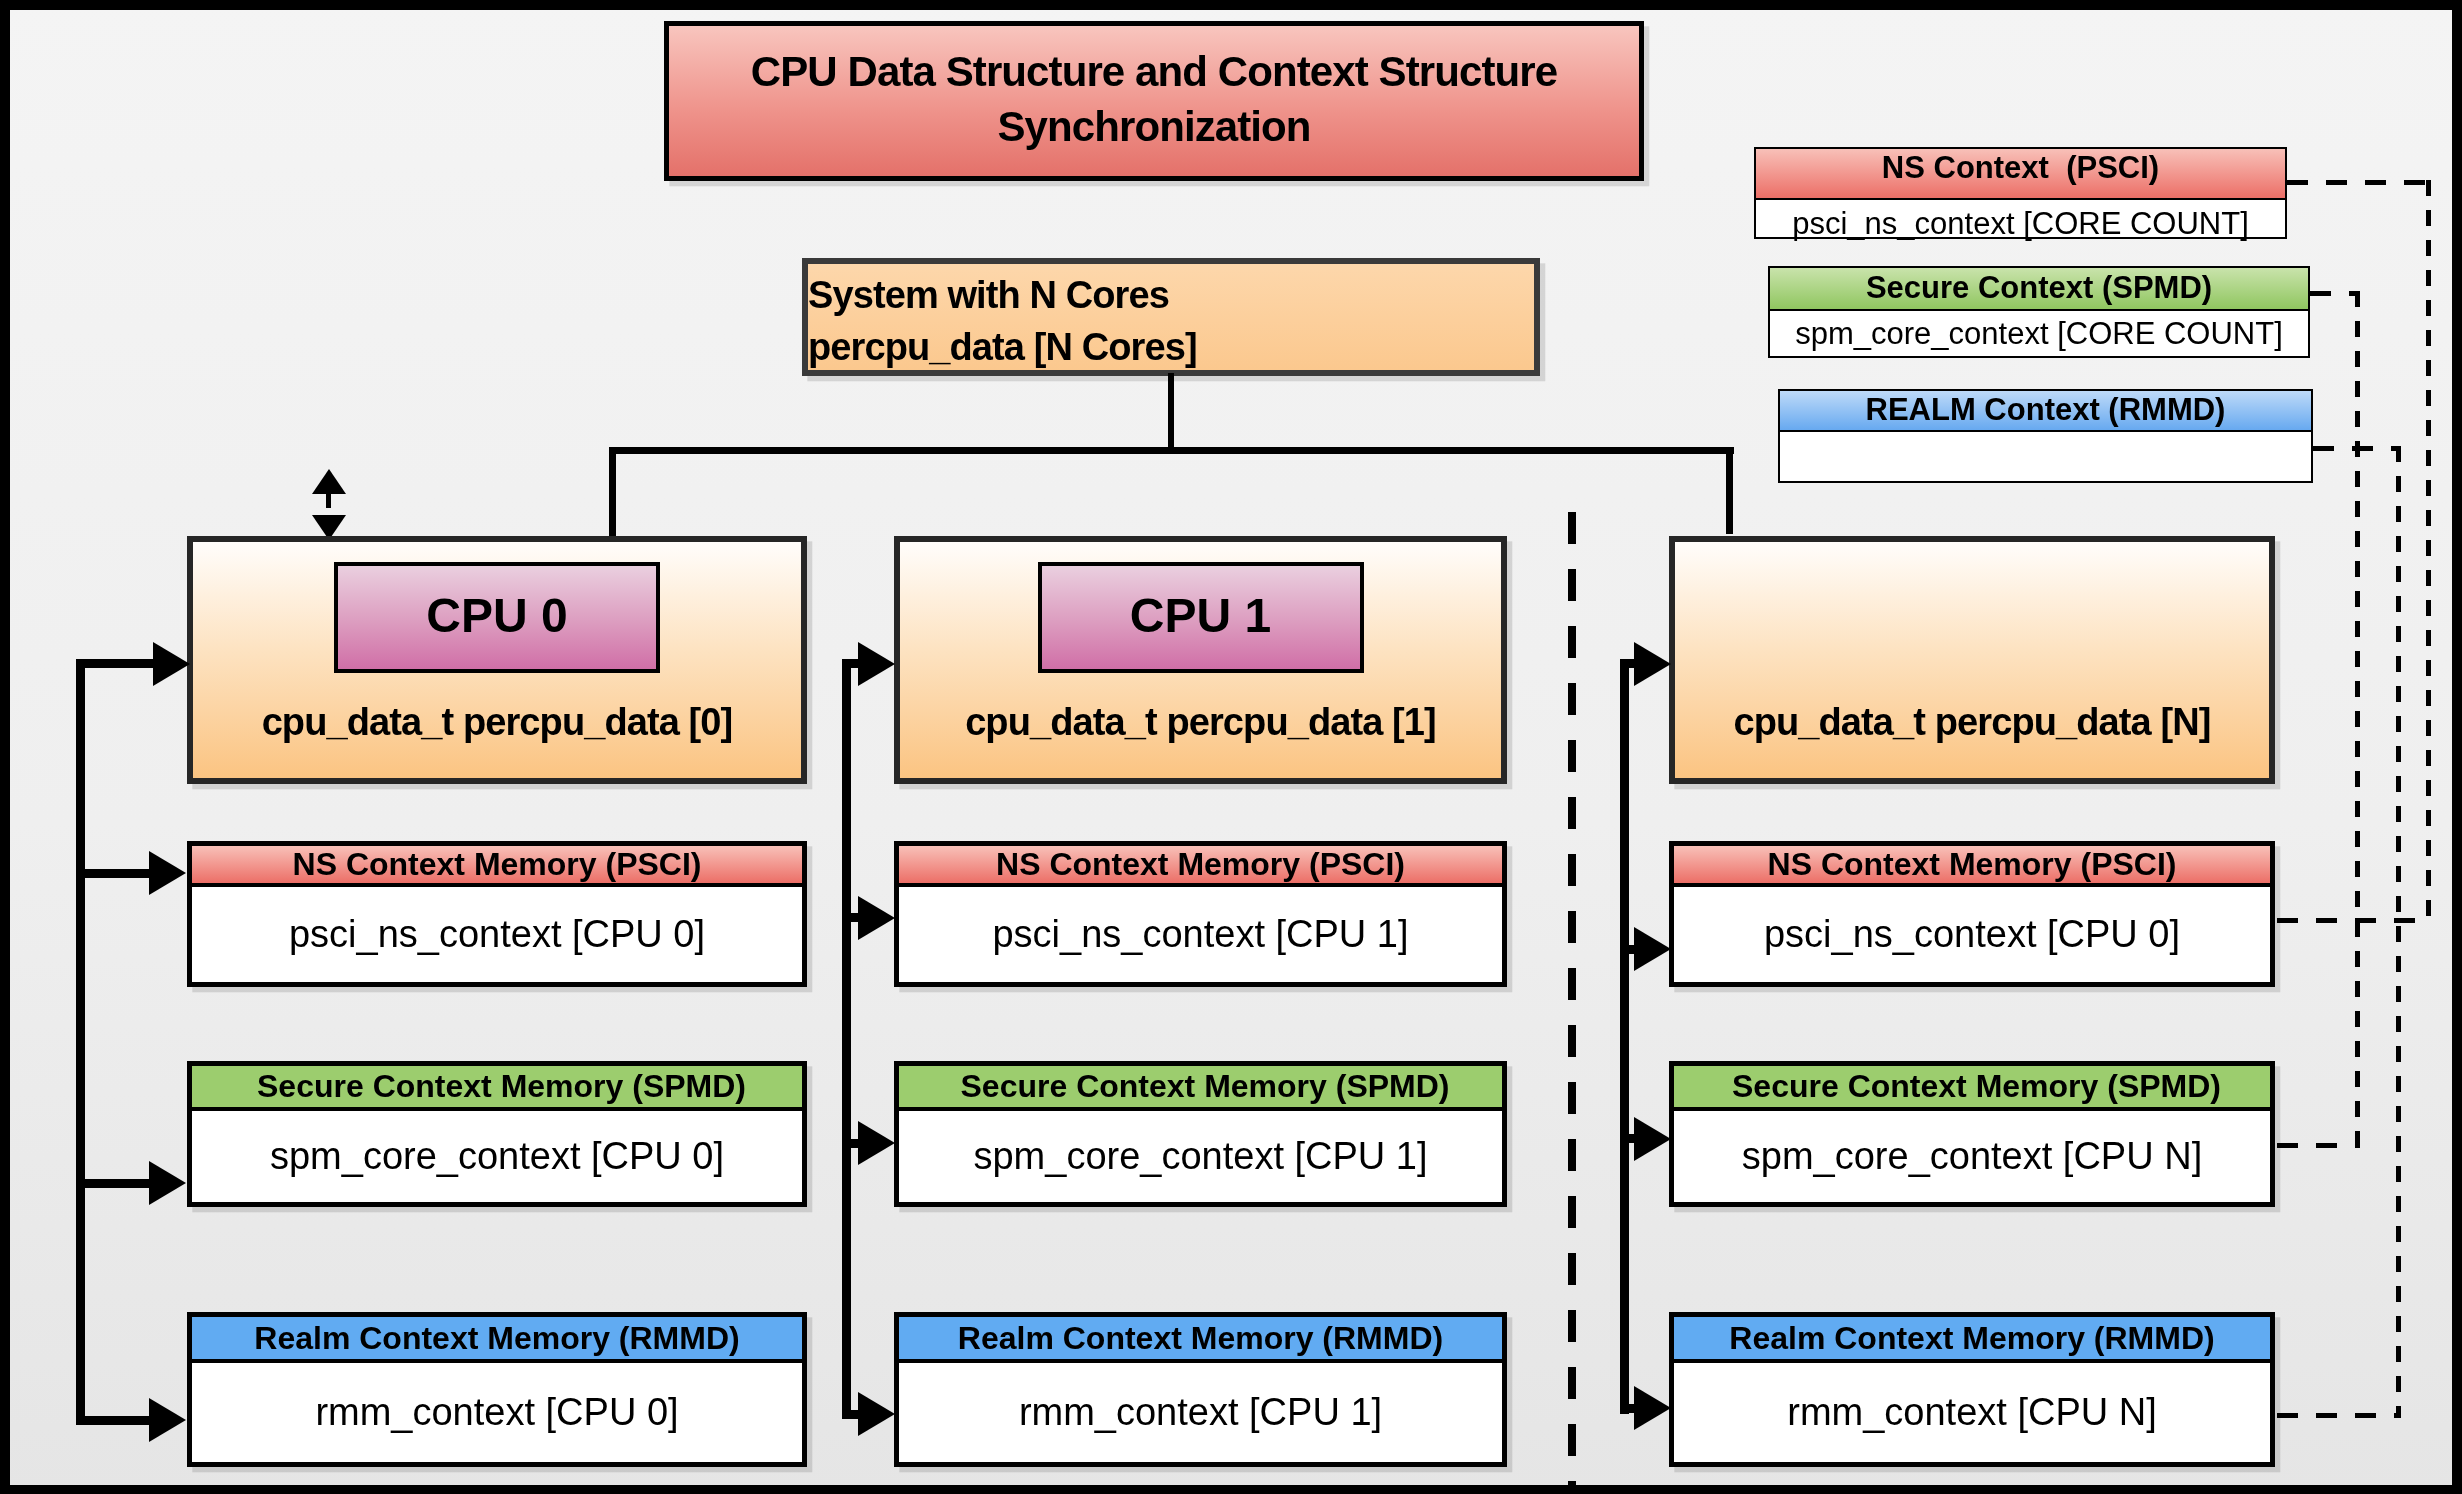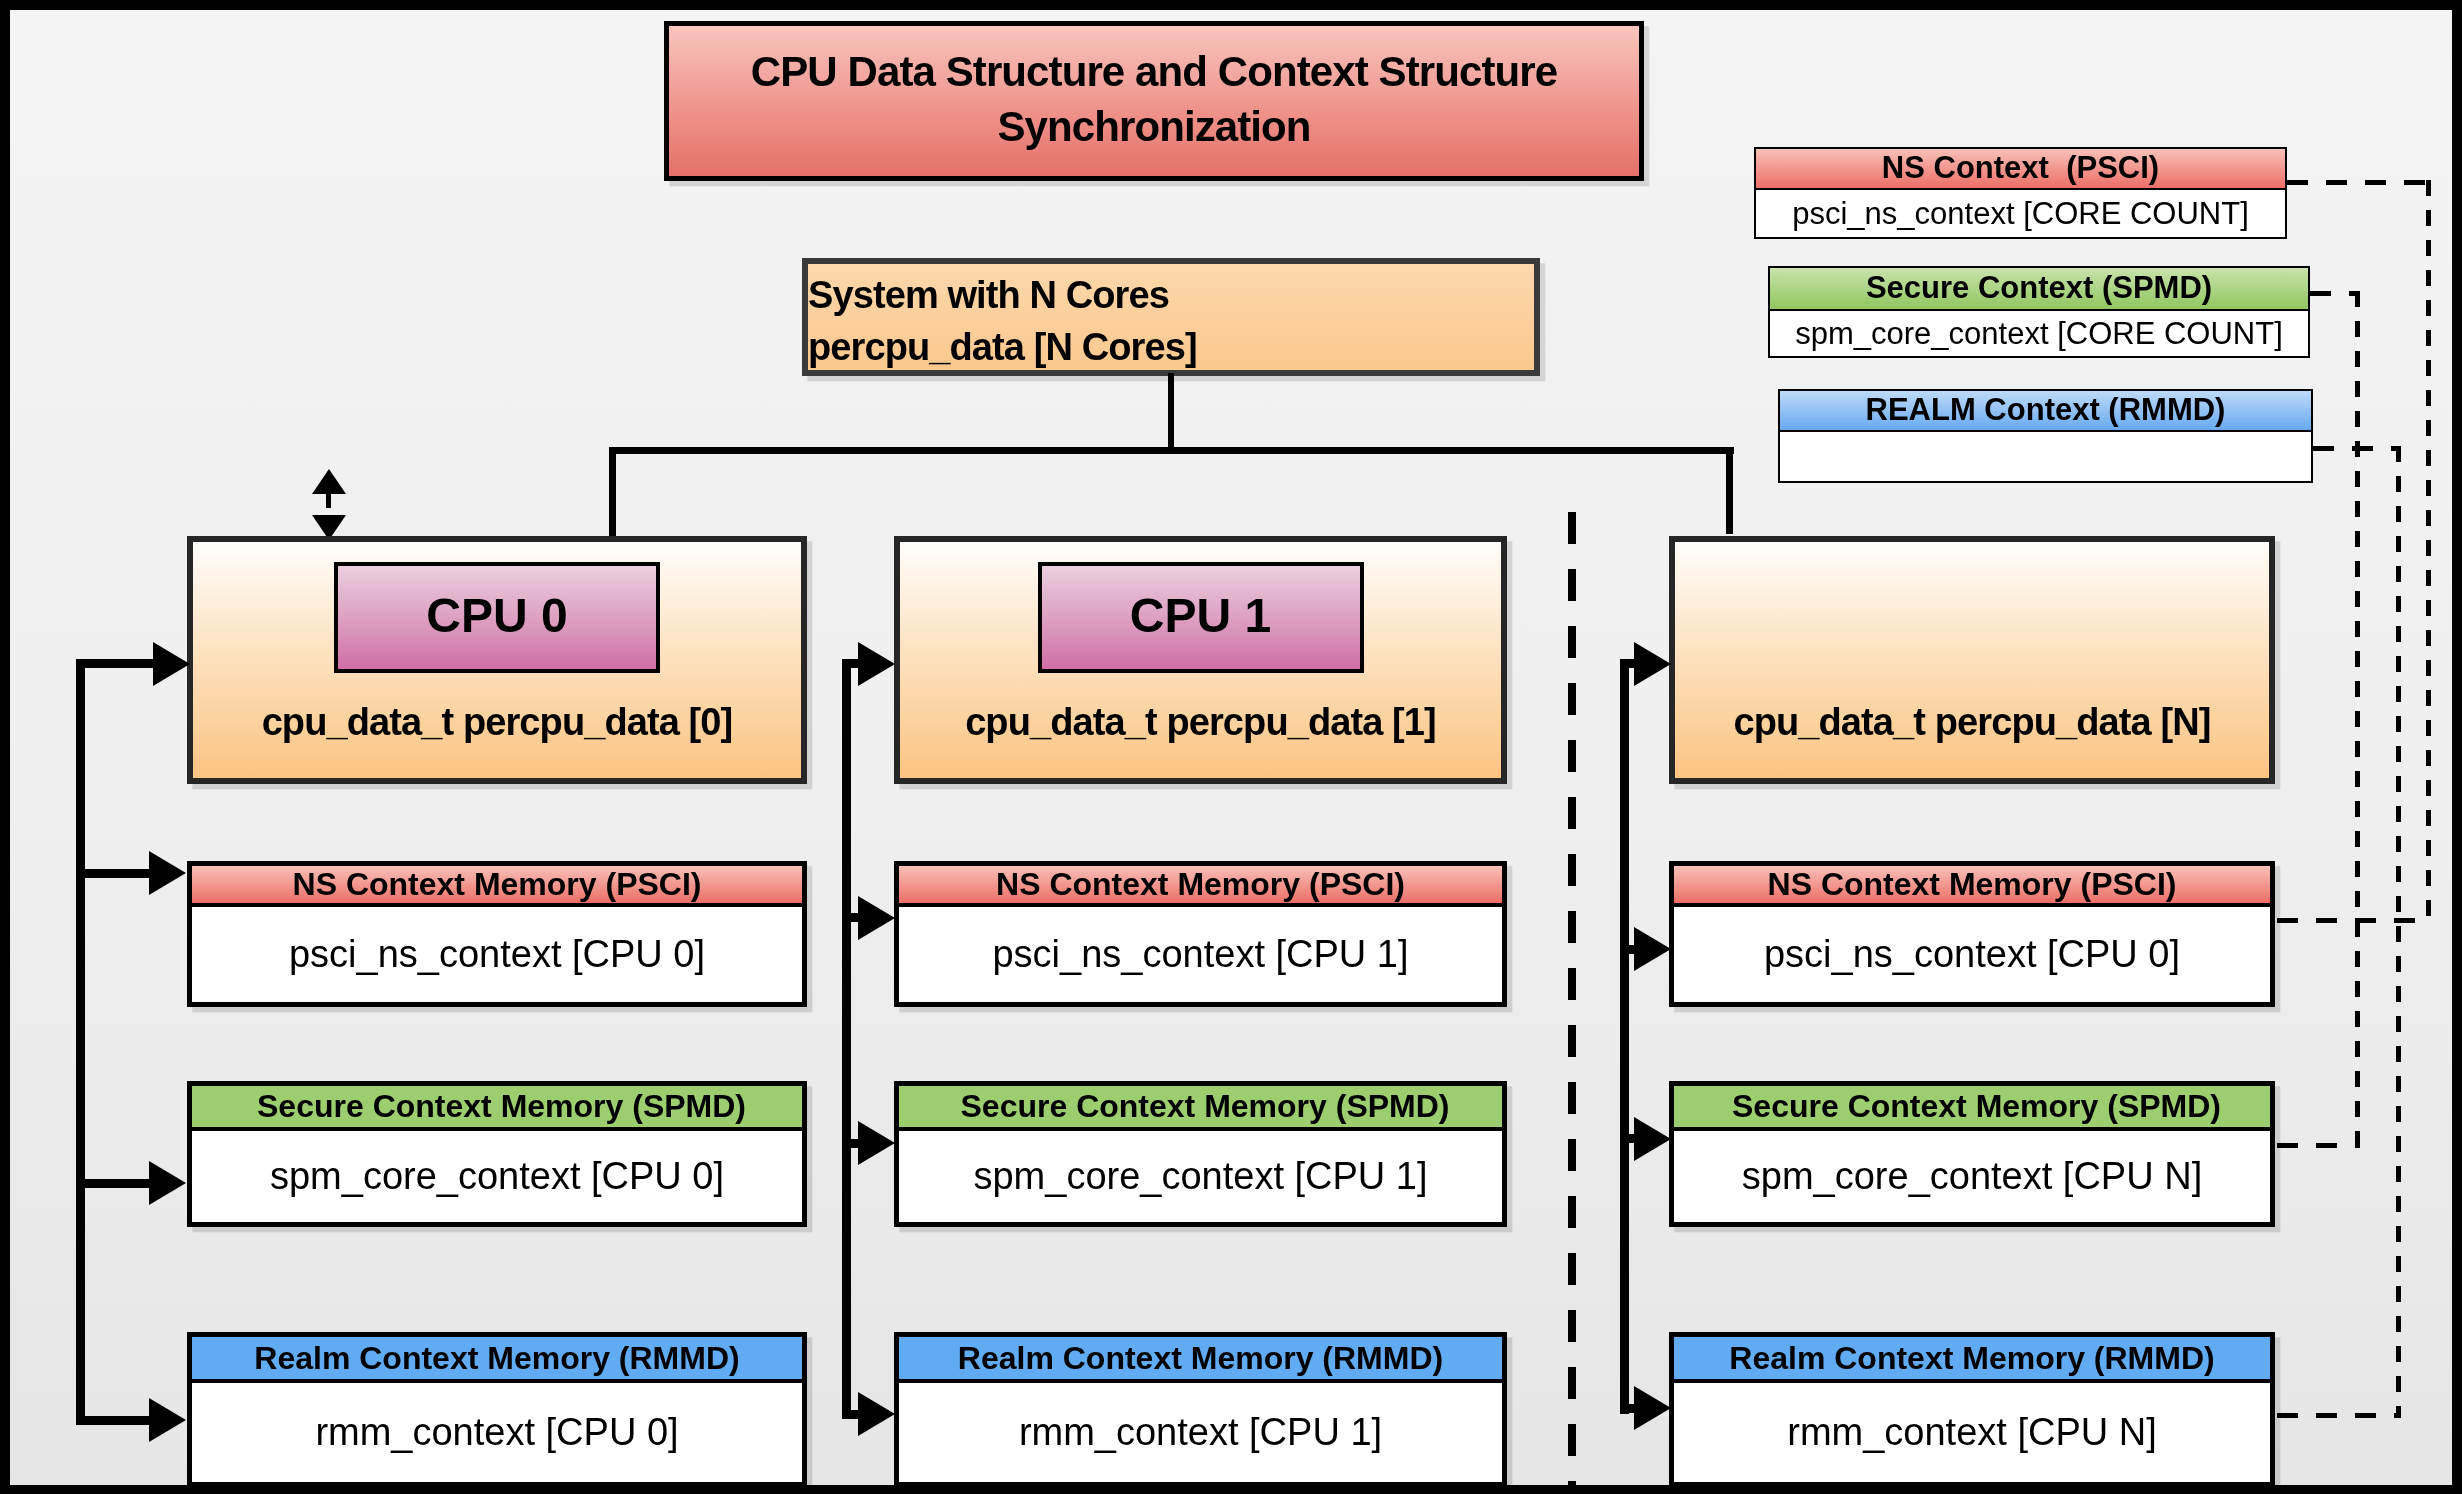--- a/index.html
+++ b/index.html
@@ -74,21 +74,21 @@
     width:326px;height:111px;border:4.5px solid #000;box-sizing:border-box;
     background:linear-gradient(180deg,#eacfdf 0%,#dc9cbf 55%,#d06fa7 100%);
     text-align:center;font-weight:bold;font-size:48px;line-height:100px;
   }
   .cpu-data-label{
     position:absolute;left:0;right:0;top:159px;
     text-align:center;font-weight:bold;font-size:38px;letter-spacing:-0.9px;
   }
 
   
-  .mem{border:5.3px solid #000;box-sizing:border-box;background:#ffffff;margin-top:20px;}
+  .mem{border:5.3px solid #000;box-sizing:border-box;background:#ffffff;}
   .row-ns{top:841px;height:146px;}
   .row-spmd{top:1061px;height:146px;}
   .row-rmmd{top:1312px;height:155px;}
   .mem-hdr{
     border-bottom:4.5px solid #000;box-sizing:border-box;
     text-align:center;font-weight:bold;font-size:32px;
   }
   .hdr-ns{height:41px;line-height:37px;background:linear-gradient(180deg,#f8c0b8 0%,#ec6f67 100%);}
   .hdr-spmd{height:45px;line-height:40px;background:#9ccd6e;padding-left:9px;}
   .hdr-rmmd{height:46px;line-height:42px;background:#61abf2;}
@@ -97,21 +97,21 @@
     font-size:38px;height:calc(100% - 41px);
   }
   .row-spmd .mem-body{height:calc(100% - 45px);}
   .row-rmmd .mem-body{height:calc(100% - 46px);}
 
   
   .leg{border:2.7px solid #000;box-sizing:border-box;background:#ffffff;}
   .leg-hdr{border-bottom:2.7px solid #000;box-sizing:border-box;text-align:center;font-weight:bold;font-size:31px;white-space:pre;}
   .leg-body{text-align:center;font-size:31px;display:flex;align-items:center;justify-content:center;}
   #leg-ns{left:1754px;top:147px;width:533px;height:92px;}
-  #leg-ns .leg-hdr{height:41px;line-height:37px;background:linear-gradient(180deg,#f8c0b8 0%,#ec6f67 100%);}
+  #leg-ns .leg-hdr{height:51px;line-height:37px;background:linear-gradient(180deg,#f8c0b8 0%,#ec6f67 100%);}
   #leg-ns .leg-body{height:48px;}
   #leg-spmd{left:1768px;top:266px;width:542px;height:92px;}
   #leg-spmd .leg-hdr{height:43px;line-height:39px;background:linear-gradient(180deg,#c9e3ab 0%,#90c660 100%);}
   #leg-spmd .leg-body{height:46px;}
   #leg-rmmd{left:1778px;top:389px;width:535px;height:94px;}
   #leg-rmmd .leg-hdr{height:41px;line-height:37px;background:linear-gradient(180deg,#bedaf8 0%,#67a9f0 100%);}
   #leg-rmmd .leg-body{height:50px;}
 </style>
 </head>
 <body>

